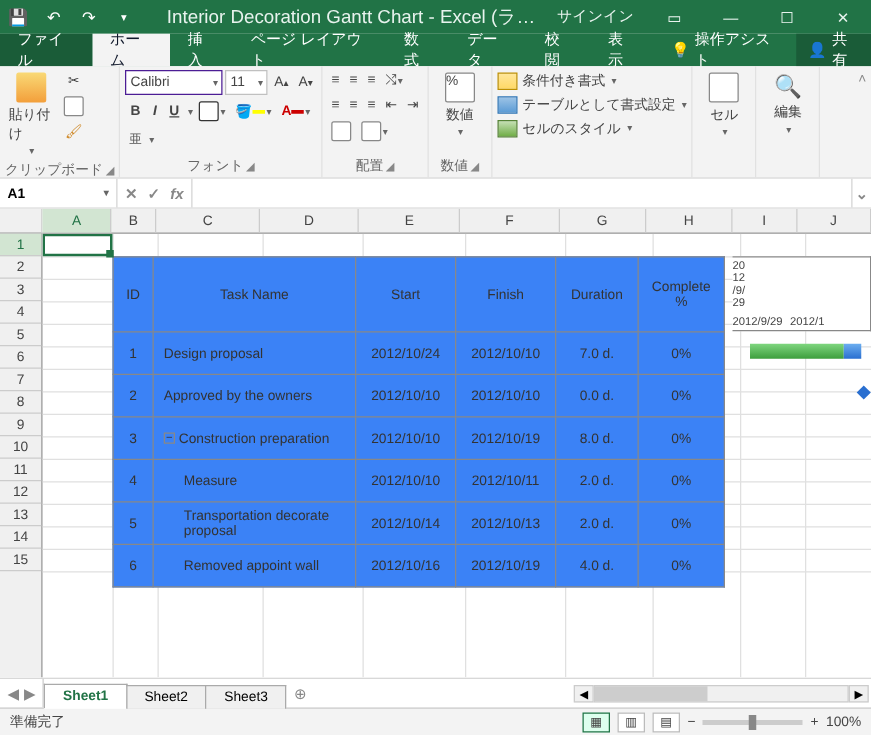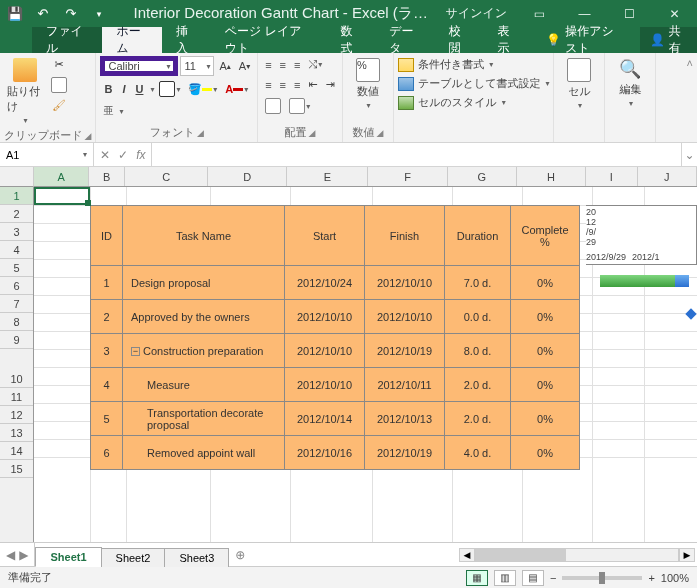--- a/index.html
+++ b/index.html
@@ -10,64 +10,64 @@
 .title-left { display: flex; align-items: center; gap: 6px; padding: 0 4px; }
 .title-icon { width: 22px; height: 22px; display: flex; align-items: center; justify-content: center; color: #fff; font-size: 13px; }
 .title-text { flex: 1; font-size: 15px; text-align: center; padding-left: 12px; overflow: hidden; text-overflow: ellipsis; white-space: nowrap; }
 .title-right { display: flex; align-items: center; }
 .signin { padding: 0 10px; font-size: 12px; }
 .win-ctrl { width: 45px; height: 27px; display: flex; align-items: center; justify-content: center; font-size: 12px; }
 
 
 .ribbon-tabs { background: #217346; height: 26px; display: flex; color: #fff; font-size: 12px; }
 .tab { padding: 0 14px; display: flex; align-items: center; cursor: pointer; }
-.tab.file { background: #1a5c38; margin-left: 32px; }
+.tab.file { background: #1a5c38; }
 .tab.active { background: #f3f3f3; color: #0f172a; font-weight: 400; }
 .tab.share { margin-left: auto; background: #1a5c38; padding: 0 10px; display: flex; align-items: center; gap: 4px; }
 
 
 .ribbon { background: #f3f3f3; height: 90px; border-bottom: 1px solid #d4d4d4; display: flex; font-size: 11px; color: #444; }
 .group { border-right: 1px solid #e1e1e1; padding: 3px 4px 0; display: flex; flex-direction: column; }
 .group-body { flex: 1; display: flex; gap: 2px; align-items: flex-start; }
 .group-label { text-align: center; font-size: 11px; color: #666; padding: 1px 0 2px; display: flex; align-items: center; justify-content: center; gap: 2px; }
 .launcher { font-size: 9px; color: #888; }
 .btn { display: flex; align-items: center; justify-content: center; padding: 2px 3px; }
 .btn-lg { flex-direction: column; width: 42px; gap: 2px; }
 .icon-sq { width: 16px; height: 16px; background: #666; border-radius: 2px; display: inline-block; }
 .icon-lg { width: 24px; height: 24px; }
 .col { display: flex; flex-direction: column; gap: 2px; }
 .row { display: flex; gap: 2px; align-items: center; }
 .drop { font-size: 8px; color: #666; margin-left: 1px; }
-.font-name { border: 5px solid #4c1d95; background: #fff; height: 20px; padding: 0 3px; font-size: 11px; display: flex; align-items: center; }
+.font-name { border: 1px solid #4c1d95; background: #fff; height: 20px; padding: 0 3px; font-size: 11px; display: flex; align-items: center; }
 .font-size { border: 1px solid #c0c0c0; background: #fff; width: 34px; height: 20px; font-size: 11px; display: flex; align-items: center; padding: 0 3px; }
 .txt-btn { padding: 2px 4px; border-radius: 2px; font-weight: bold; }
 .styles-col .srow { display: flex; align-items: center; gap: 4px; padding: 1px 0; }
 .styles-col .sicon { width: 16px; height: 14px; background: linear-gradient(#ffe699,#ffd966); border: 1px solid #bf9000; }
 
 
-.fx-bar { height: 24px; display: flex; border-bottom: 1px solid #d4d4d4; background: #fff; align-items: stretch; }
+.fx-bar { height: 24px; display: flex; border-bottom: 1px solid #d4d4d4; background: #fff; align-items: stretch; font-weight: bold; }
 .name-box { width: 94px; border-right: 1px solid #d4d4d4; display: flex; align-items: center; padding: 0 6px; font-size: 11px; justify-content: space-between; }
 .fx-btns { display: flex; align-items: center; padding: 0 6px; gap: 8px; color: #888; border-right: 1px solid #d4d4d4; }
 .fx-input { flex: 1; padding: 0 6px; display: flex; align-items: center; }
 
 
 .grid-area { flex: 1; display: flex; overflow: hidden; background: #fff; position: relative; }
 .corner { width: 34px; height: 20px; background: #f0f0f0; border-right: 1px solid #ccc; border-bottom: 1px solid #999; position: absolute; top: 0; left: 0; }
 .col-headers { position: absolute; top: 0; left: 34px; right: 0; height: 20px; display: flex; background: #f0f0f0; border-bottom: 1px solid #999; }
 .col-h { border-right: 1px solid #ccc; display: flex; align-items: center; justify-content: center; font-size: 11px; color: #444; }
 .col-h.sel { background: #d2e5d2; color: #217346; }
 .row-headers { position: absolute; top: 20px; left: 0; width: 34px; bottom: 0; background: #f0f0f0; border-right: 1px solid #999; }
 .row-h { height: 18px; border-bottom: 1px solid #ccc; display: flex; align-items: center; justify-content: center; font-size: 11px; color: #444; }
 .row-h.sel { background: #d2e5d2; color: #217346; }
 .cells { position: absolute; top: 20px; left: 34px; right: 0; bottom: 0; overflow: hidden; }
 .sel-cell { position: absolute; top: 0; left: 0; width: 56px; height: 18px; border: 2px solid #217346; background: #fff; z-index: 5; }
 .sel-handle { position: absolute; right: -3px; bottom: -3px; width: 6px; height: 6px; background: #217346; }
 
 
-.embedded-table { position: absolute; top: 18px; left: 56px; border: 1px solid #777; border-collapse: collapse; font-size: 11px; color: #333; background: #fdba74; z-index: 2; }
+.embedded-table { position: absolute; top: 18px; left: 56px; border: 1px solid #777; border-collapse: collapse; font-size: 11px; color: #333; background: #3b82f6; z-index: 2; }
 .embedded-table th, .embedded-table td { border: 1px solid #888; padding: 0 8px; text-align: center; height: 34px; }
 .embedded-table th { font-weight: 400; font-size: 11px; }
 .embedded-table td.tn { text-align: left; }
 .indent1 { padding-left: 16px; display: inline-block; }
 .expander { display: inline-block; width: 9px; height: 9px; border: 1px solid #888; font-size: 9px; line-height: 7px; text-align: center; margin-right: 3px; vertical-align: middle; }
 .gantt-area { position: absolute; top: 18px; left: 552px; right: 0; z-index: 2; font-size: 9px; color: #444; }
 .gantt-head { height: 60px; border: 1px solid #888; border-left: none; position: relative; background: #fff; }
 .gantt-rotated { position: absolute; top: 2px; left: 0; font-size: 9px; white-space: pre; line-height: 1.1; }
 .gantt-dates { position: absolute; bottom: 2px; left: 0; display: flex; gap: 6px; text-align: center; }
 .gantt-bar { position: absolute; top: 70px; left: 14px; width: 75px; height: 12px; background: linear-gradient(#7fd67f,#3d9e3d); }
@@ -332,21 +332,21 @@
   <div class="row-headers" id="row-headers">
       <div class="row-h sel" style="height: 18px;">1</div>
       <div class="row-h" style="height: 18px;">2</div>
       <div class="row-h" style="height: 18px;">3</div>
       <div class="row-h" style="height: 18px;">4</div>
       <div class="row-h" style="height: 18px;">5</div>
       <div class="row-h" style="height: 18px;">6</div>
       <div class="row-h" style="height: 18px;">7</div>
       <div class="row-h" style="height: 18px;">8</div>
       <div class="row-h" style="height: 18px;">9</div>
-      <div class="row-h" style="height: 18px; margin-top: 21px;">10</div>
+      <div class="row-h" style="height: 18px;">10</div>
       <div class="row-h" style="height: 18px;">11</div>
       <div class="row-h" style="height: 18px;">12</div>
       <div class="row-h" style="height: 18px;">13</div>
       <div class="row-h" style="height: 18px;">14</div>
       <div class="row-h" style="height: 18px;">15</div>
     </div>
   <div class="cells">
 
     <div class="grid-lines-v" id="gridlines">
         <div class="gl" style="left: 56px; top: 0px; bottom: 0px; width: 1px;"></div>

